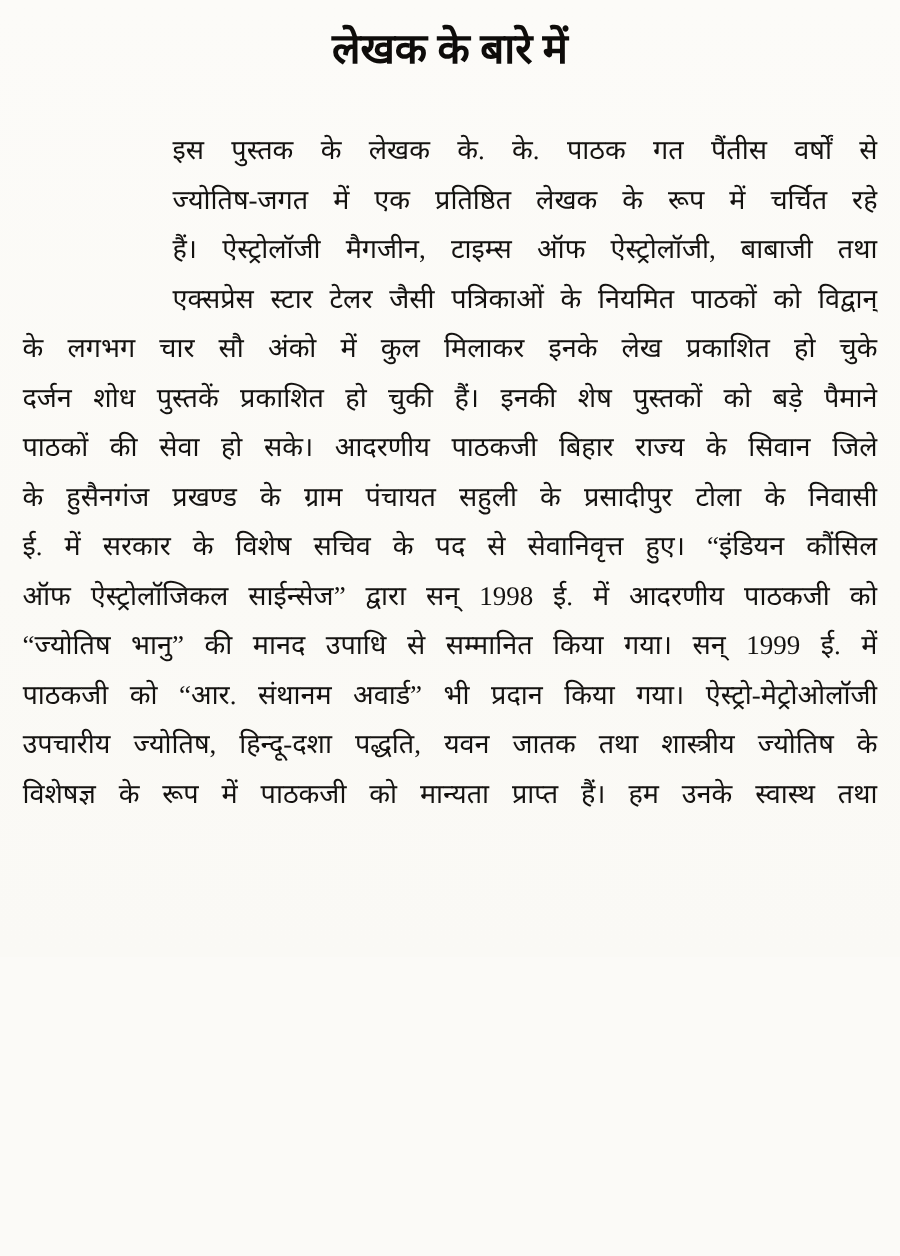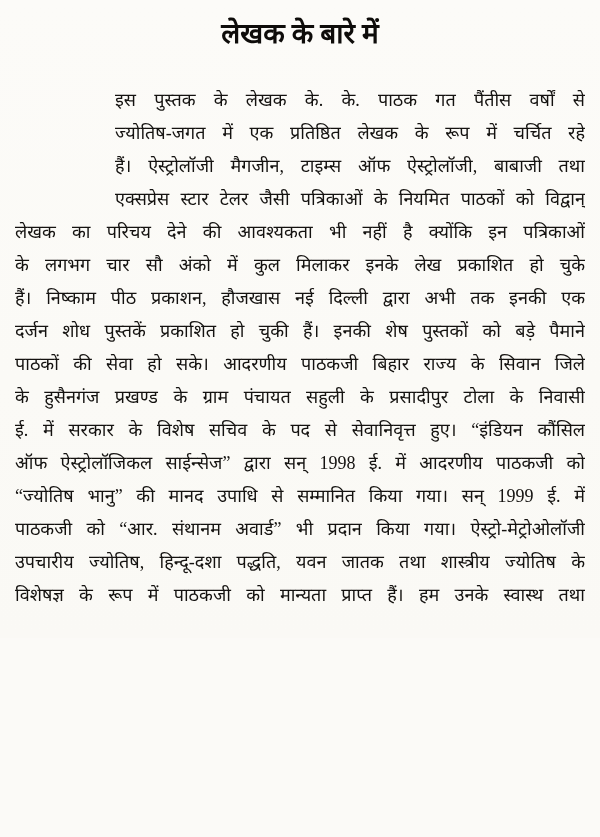--- a/index.html
+++ b/index.html
@@ -52,23 +52,21 @@
 <body>
 
 <div class="page">
   <h1 class="title">लेखक के बारे में</h1>
 
   <div class="para">
     <div class="ln indent">इस पुस्तक के लेखक के. के. पाठक गत पैंतीस वर्षों से</div>
     <div class="ln indent">ज्योतिष-जगत में एक प्रतिष्ठित लेखक के रूप में चर्चित रहे</div>
     <div class="ln indent">हैं। ऐस्ट्रोलॉजी मैगजीन, टाइम्स ऑफ ऐस्ट्रोलॉजी, बाबाजी तथा</div>
     <div class="ln indent">एक्सप्रेस स्टार टेलर जैसी पत्रिकाओं के नियमित पाठकों को विद्वान्</div>
-    <div class="ln">लेखक का परिचय देने की आवश्यकता भी नहीं है क्योंकि इन पत्रिकाओं</div>
     <div class="ln">के लगभग चार सौ अंको में कुल मिलाकर इनके लेख प्रकाशित हो चुके</div>
-    <div class="ln">हैं। निष्काम पीठ प्रकाशन, हौजखास नई दिल्ली द्वारा अभी तक इनकी एक</div>
     <div class="ln">दर्जन शोध पुस्तकें प्रकाशित हो चुकी हैं। इनकी शेष पुस्तकों को बड़े पैमाने</div>
     <div class="ln">पाठकों की सेवा हो सके। आदरणीय पाठकजी बिहार राज्य के सिवान जिले</div>
     <div class="ln">के हुसैनगंज प्रखण्ड के ग्राम पंचायत सहुली के प्रसादीपुर टोला के निवासी</div>
     <div class="ln">ई. में सरकार के विशेष सचिव के पद से सेवानिवृत्त हुए। “इंडियन कौंसिल</div>
     <div class="ln">ऑफ ऐस्ट्रोलॉजिकल साईन्सेज” द्वारा सन् 1998 ई. में आदरणीय पाठकजी को</div>
     <div class="ln">“ज्योतिष भानु” की मानद उपाधि से सम्मानित किया गया। सन् 1999 ई. में</div>
     <div class="ln">पाठकजी को “आर. संथानम अवार्ड” भी प्रदान किया गया। ऐस्ट्रो-मेट्रोओलॉजी</div>
     <div class="ln">उपचारीय ज्योतिष, हिन्दू-दशा पद्धति, यवन जातक तथा शास्त्रीय ज्योतिष के</div>
     <div class="ln">विशेषज्ञ के रूप में पाठकजी को मान्यता प्राप्त हैं। हम उनके स्वास्थ तथा</div>
   </div>

